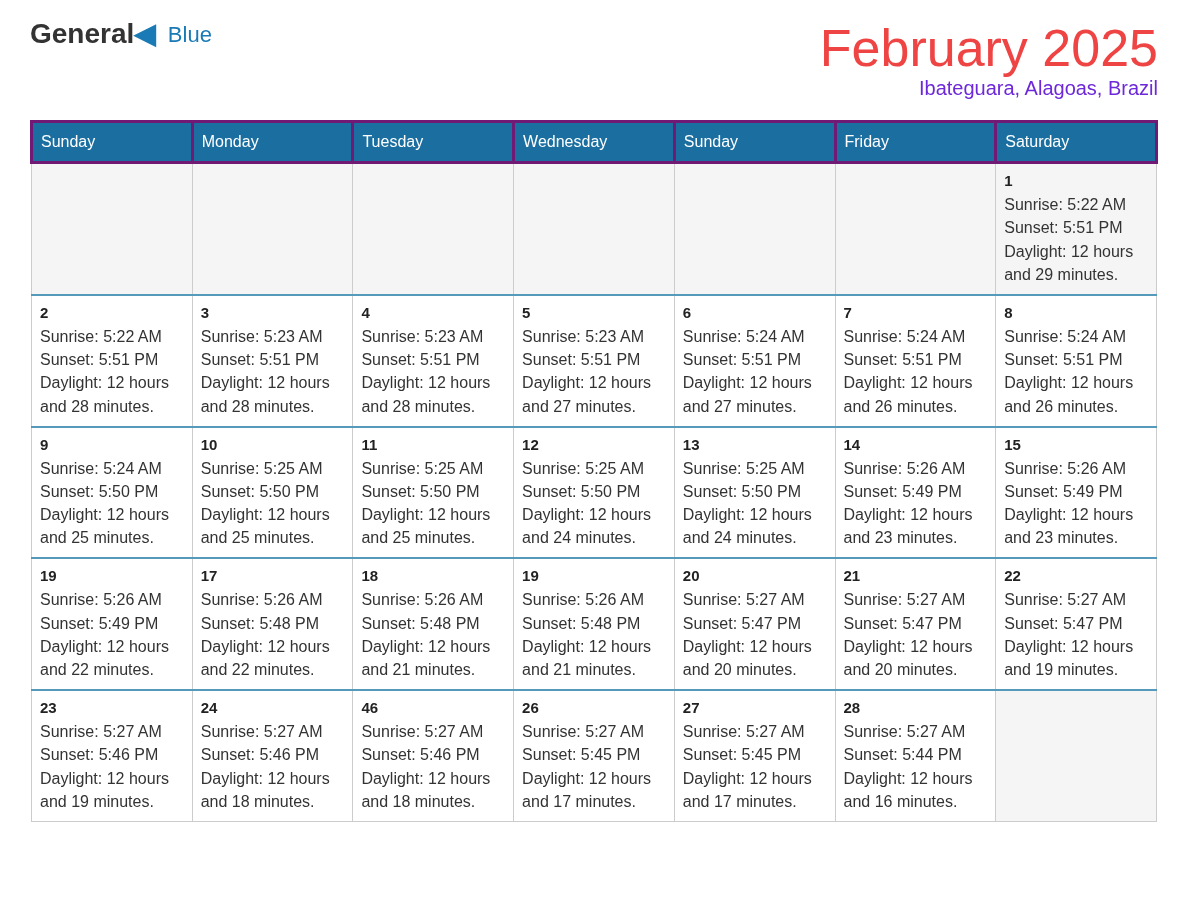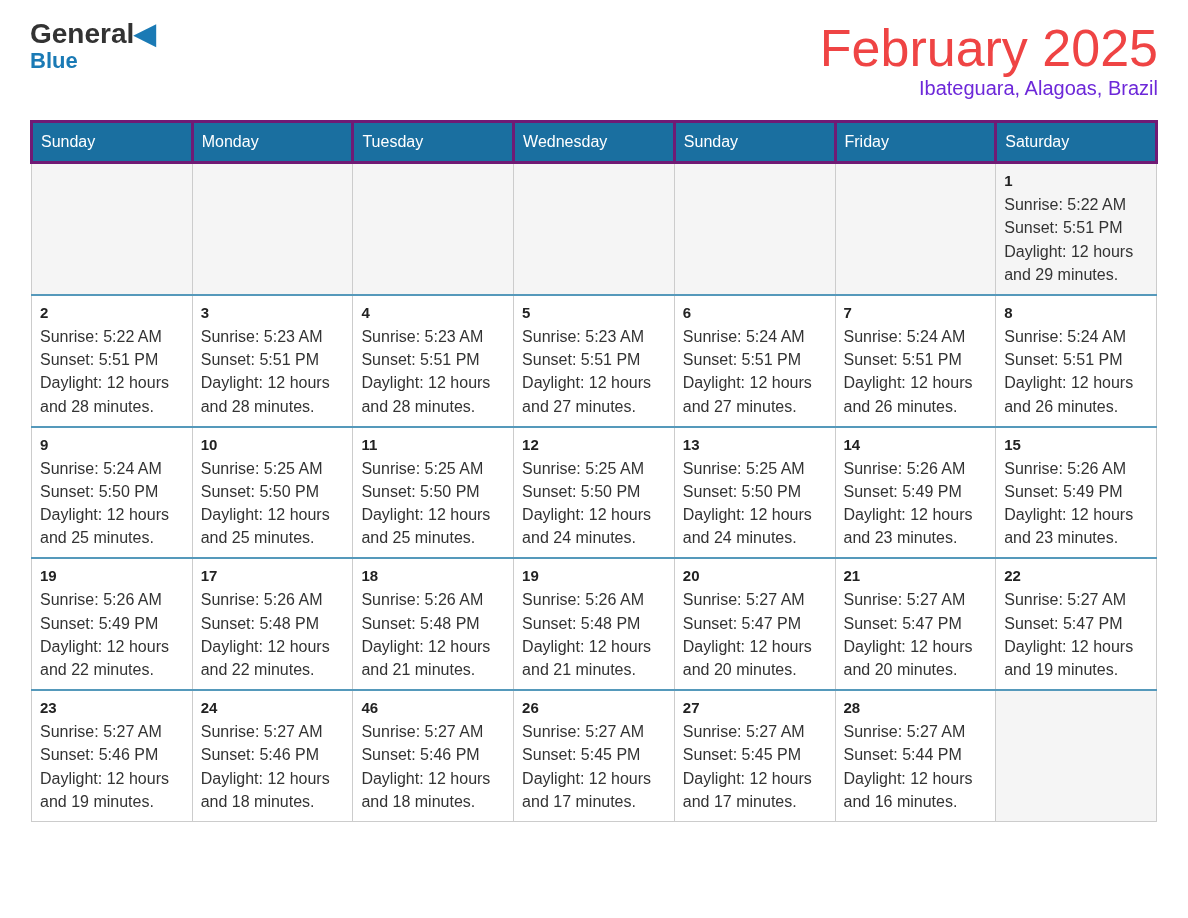--- a/index.html
+++ b/index.html
@@ -11,38 +11,39 @@
       padding: 20px 30px;
     }
     .header {
       display: flex;
       justify-content: space-between;
       align-items: flex-start;
       margin-bottom: 20px;
     }
     .logo {
       display: flex;
-      flex-direction: column;
-      align-items: flex-start;
+      flex-direction: row;
+      align-items: center;
     }
     .logo-general {
       font-size: 28px;
       font-weight: bold;
       color: #333;
       line-height: 1;
     }
     .logo-general span {
       color: #1a7ab5;
     }
     .logo-blue {
       font-size: 22px;
-      font-weight: bold;
+      font-weight: normal;
       color: #1a7ab5;
       line-height: 1;
       margin-top: 2px;
+      margin-left: 12px;
     }
     .title-area {
       text-align: right;
     }
     .month-title {
       font-size: 52px;
       font-weight: normal;
       color: #ef4444;
       line-height: 1.1;
     }

